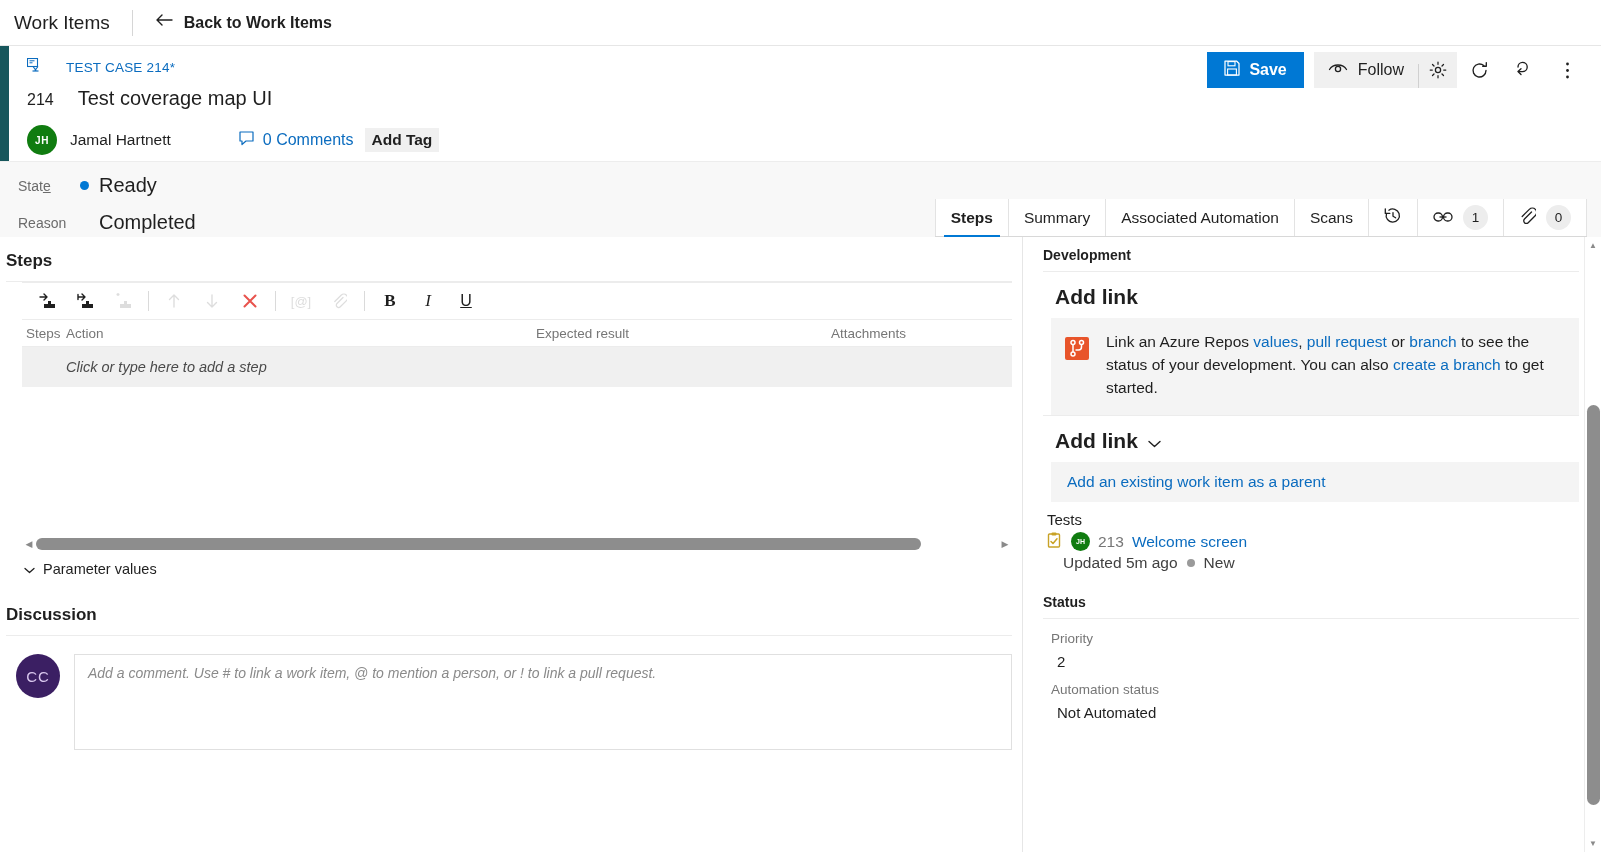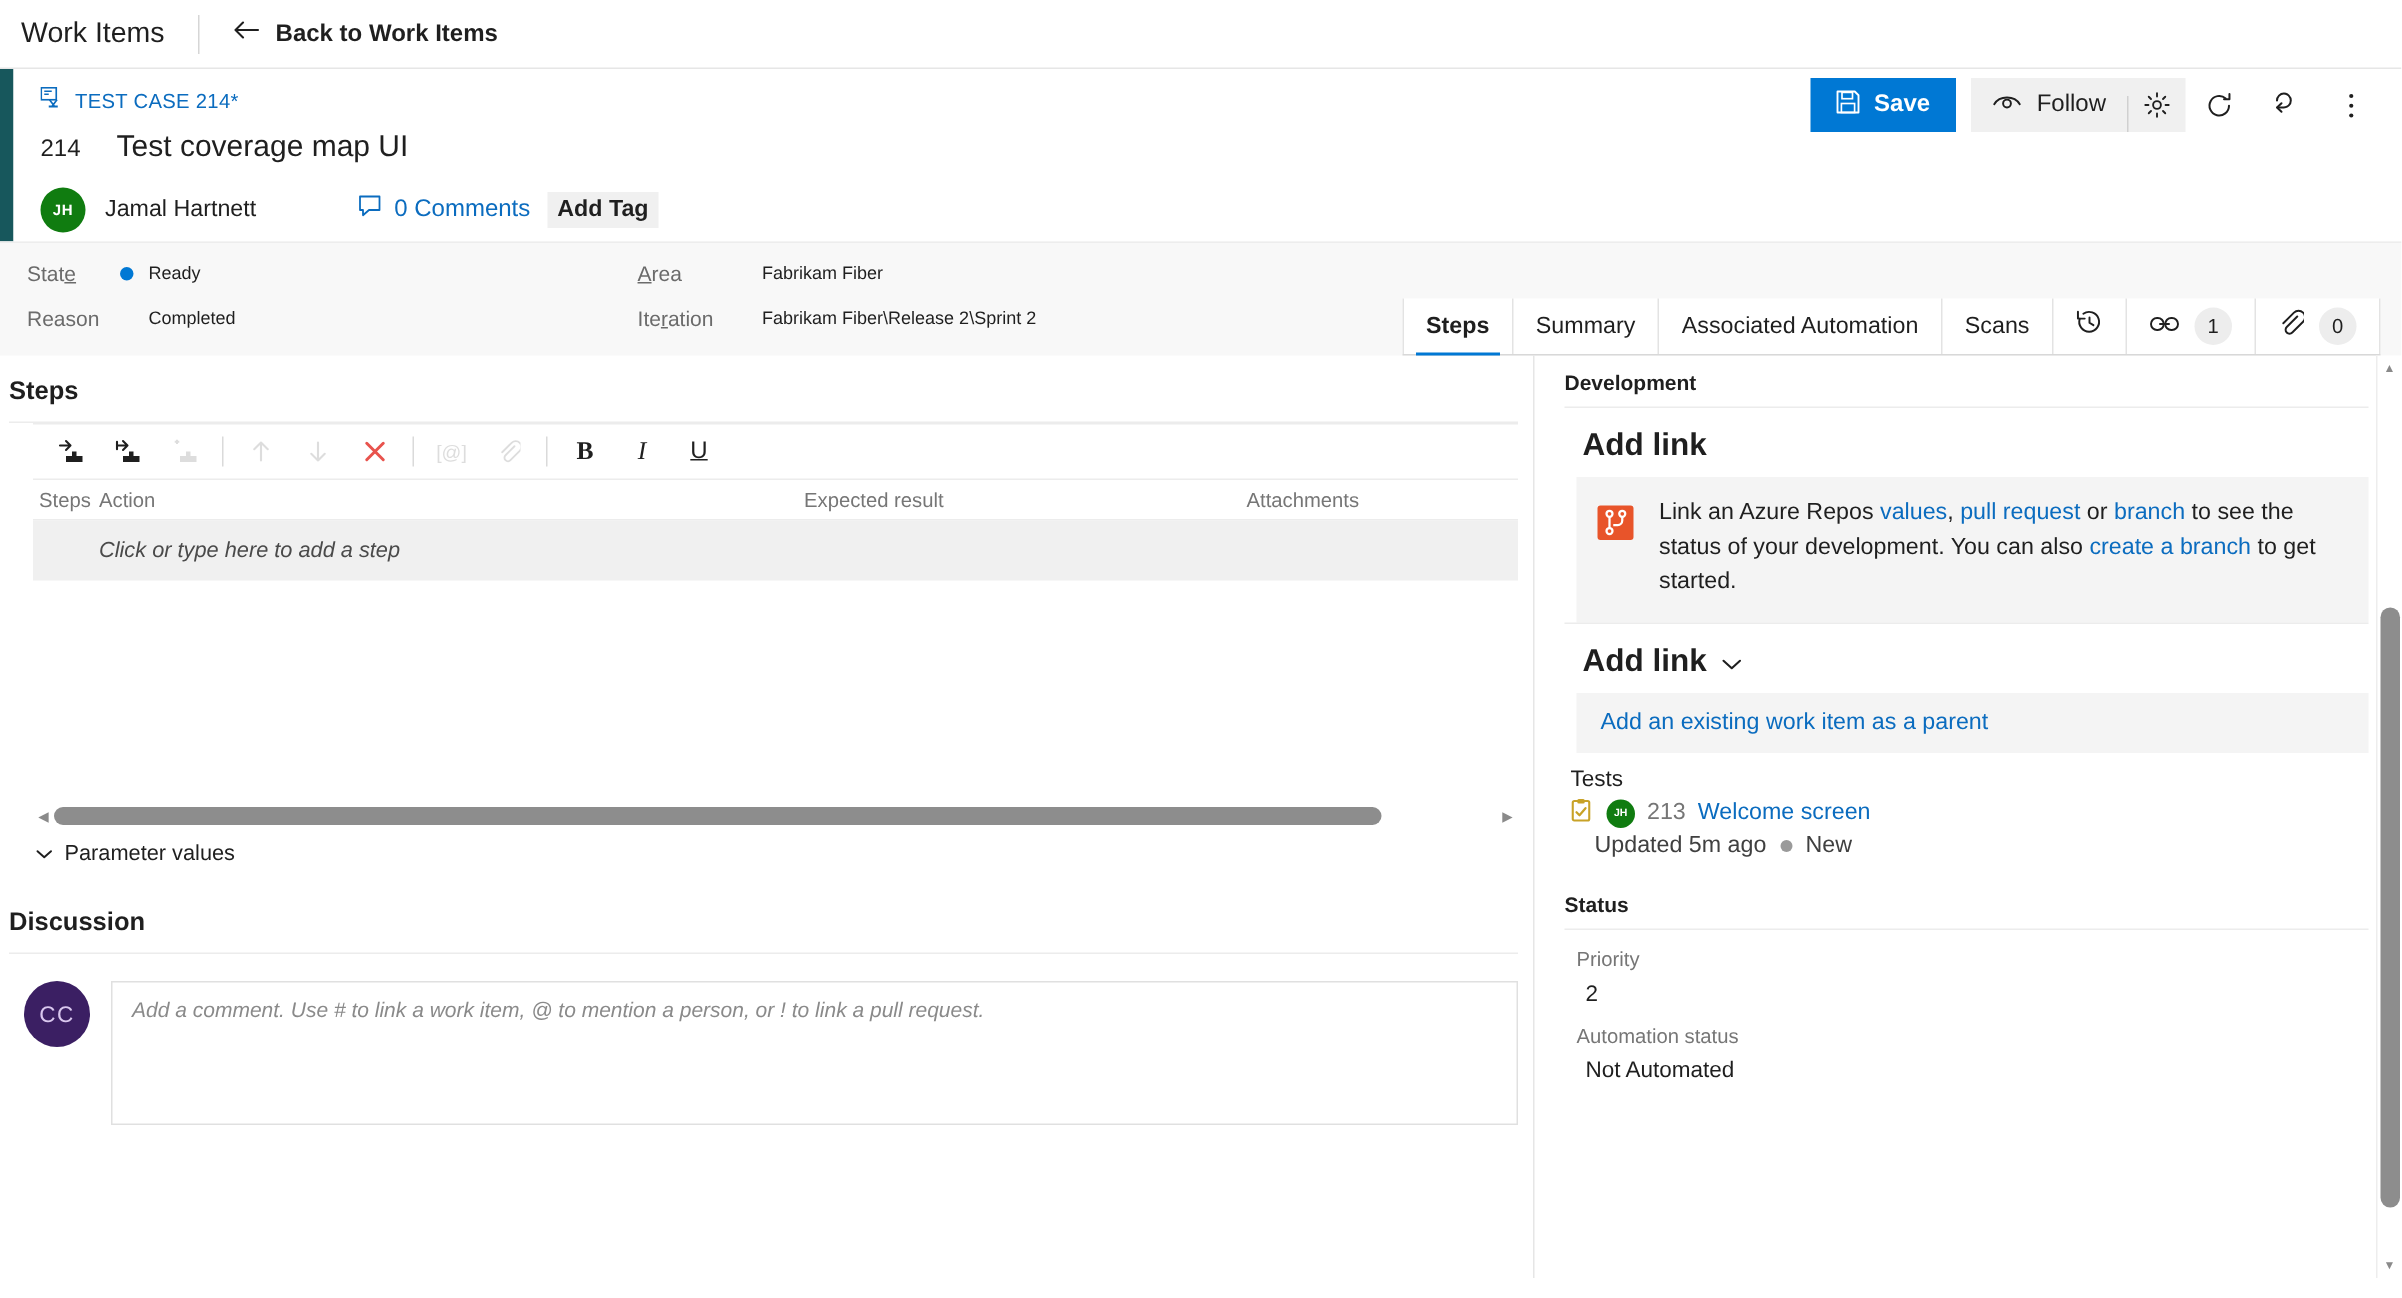--- a/index.html
+++ b/index.html
@@ -39,21 +39,21 @@
   
   .wi-wrapper { display: flex; }
   .accent-bar { width: 9px; background: #17575c; }
   .wi-header {
     flex: 1;
     padding: 10px 0 0 0;
     background: #ffffff;
     position: relative;
   }
   .breadcrumb {
-    display: flex; align-items: center; gap: 8px;
+    display: flex; align-items: center; gap: 24px;
     padding-left: 18px; height: 22px;
   }
   .breadcrumb-text {
     font-size: 13.5px; color: #0b6cbf; letter-spacing: .2px;
   }
   .title-row {
     display: flex; align-items: baseline; gap: 24px;
     padding-left: 18px; margin-top: 9px;
   }
   .title-id { font-size: 16px; color: #1f1f1f; }
@@ -119,21 +119,21 @@
     padding: 12px 0 8px 18px;
     height: 76px;
     position: relative;
   }
   .field-col { display: flex; flex-direction: column; gap: 14px; }
   .field-row { display: flex; align-items: center; }
   .field-label {
     font-size: 14px; color: #6b6b6b; width: 62px;
   }
   .field-label u { text-decoration: underline; }
-  .field-value { font-size: 12px; color: #1f1f1f; display:flex; align-items:center; gap: 10px;}
+  .field-value { font-size: 20px; color: #1f1f1f; display:flex; align-items:center; gap: 10px;}
   .state-dot { width: 9px; height: 9px; border-radius: 50%; background: #0078d4; display:inline-block;}
   .col-area { margin-left: 268px; }
   .col-area .field-label { width: 83px; }
 
   
   .tabs {
     position: absolute; right: 14px; bottom: 0;
     display: flex; align-items: stretch; height: 38px;
     border-bottom: 1px solid #d8d8d8;
   }
@@ -412,30 +412,20 @@
         <span class="state-dot"></span>
         <span>Ready</span>
       </span>
     </div>
     <div class="field-row">
       <span class="field-label">Reason</span>
       <span class="field-value" style="padding-left:19px">Completed</span>
     </div>
   </div>
 
-  <div class="field-col col-area">
-    <div class="field-row">
-      <span class="field-label"><u>A</u>rea</span>
-      <span class="field-value">Fabrikam Fiber</span>
-    </div>
-    <div class="field-row">
-      <span class="field-label">Ite<u>r</u>ation</span>
-      <span class="field-value">Fabrikam Fiber\Release 2\Sprint 2</span>
-    </div>
-  </div>
 
   <div class="tabs">
     <div class="tab active">Steps</div>
     <div class="tab">Summary</div>
     <div class="tab">Associated Automation</div>
     <div class="tab">Scans</div>
     <div class="tab">
       <span>
         <svg width="18" height="18" viewBox="0 0 18 18">
             <path d="M2.5 6.5 a6.6 6.6 0 1 0 2.4 -3.3" fill="none" stroke="#1f1f1f" stroke-width="1.3" stroke-linecap="round"></path>

